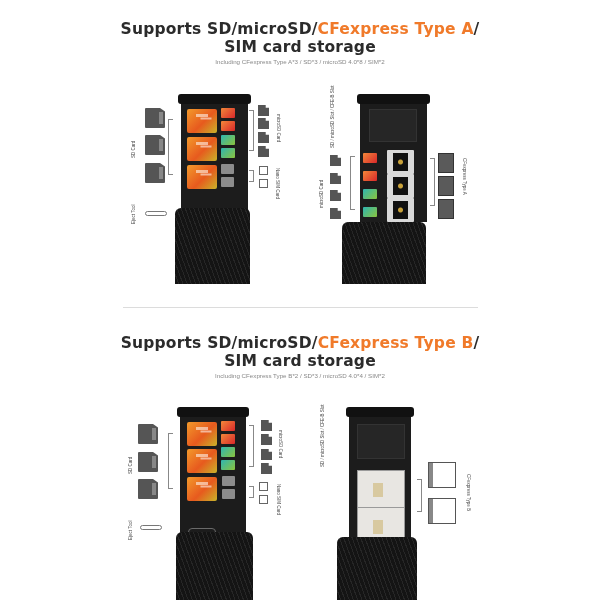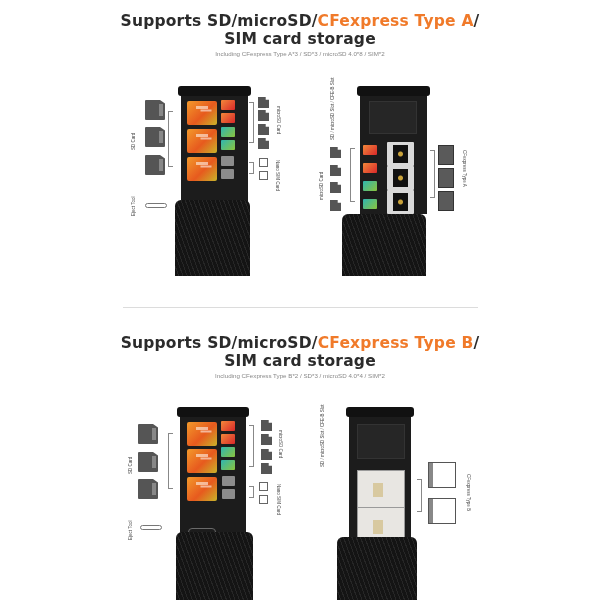--- a/index.html
+++ b/index.html
@@ -1,20 +1,20 @@
 <!DOCTYPE html>
 <html><head>
 <meta charset="utf-8">
 <style>
   * { box-sizing: border-box; margin: 0; padding: 0; }
   html, body { width: 600px; height: 600px; background: #ffffff; overflow: hidden; }
   body { position: relative; font-family: "DejaVu Sans", sans-serif; color: #222; }
 
   .section { position: absolute; left: 0; width: 600px; }
-  .sec-a { top: 0; height: 300px; }
+  .sec-a { top: 8px; height: 300px; }
   .sec-b { top: 312px; height: 288px; }
 
   .headline {
     position: absolute; left: 0; width: 600px; text-align: center;
     font-family: "DejaVu Sans", sans-serif; font-weight: bold;
     font-size: 15.5px; line-height: 18px; color: #2b2b2b; letter-spacing: 0.2px;
   }
   .headline .accent { color: #f07a2a; }
   .sub {
     position: absolute; left: 0; width: 600px; text-align: center;

